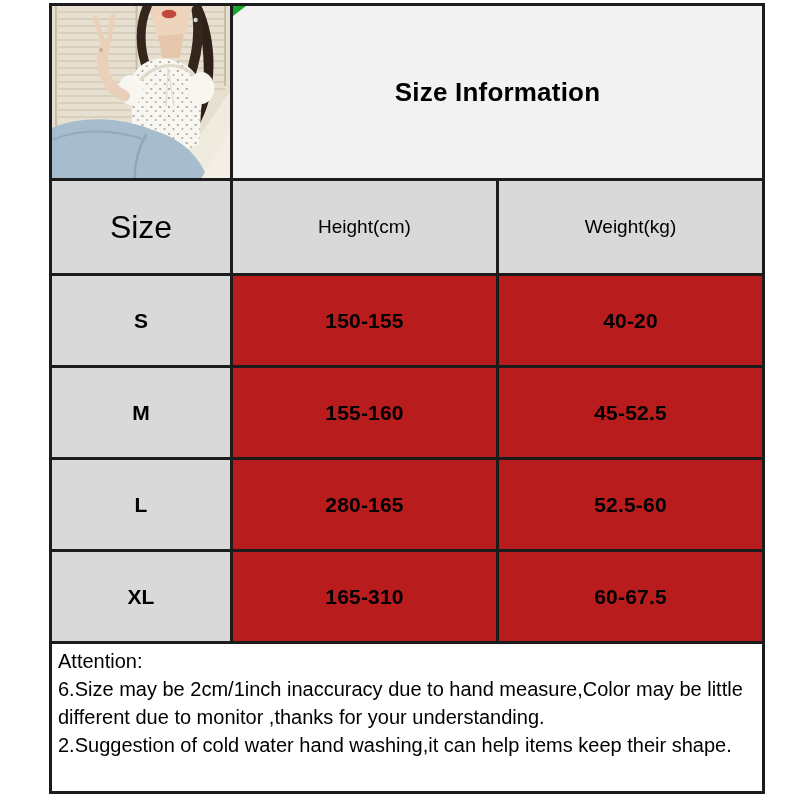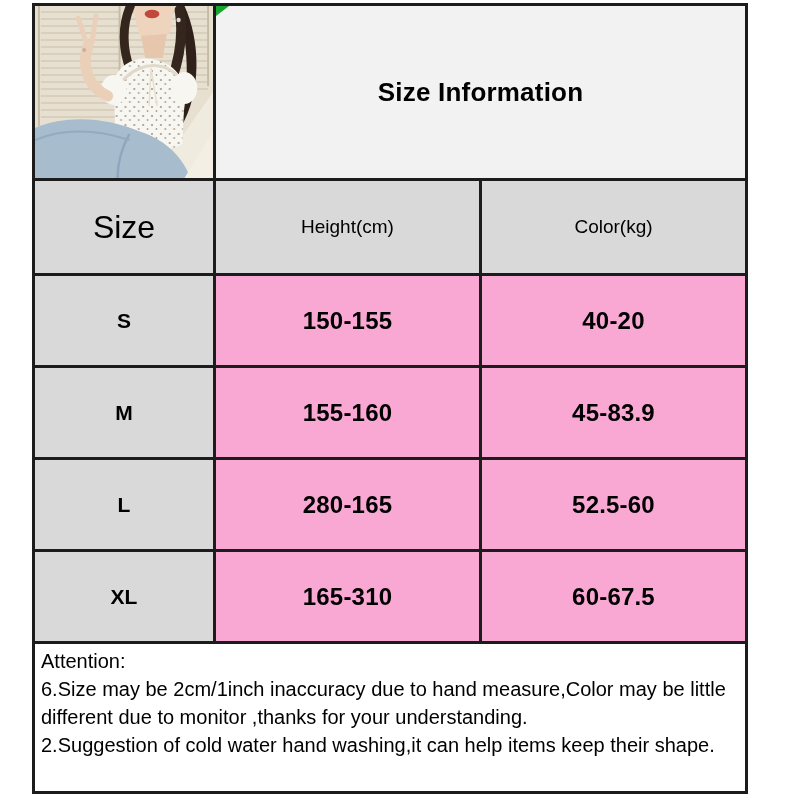--- a/index.html
+++ b/index.html
@@ -7,21 +7,21 @@
     padding: 0;
     background: #ffffff;
     width: 800px;
     height: 800px;
     font-family: "Liberation Sans", sans-serif;
     color: #000000;
     overflow: hidden;
   }
   .sheet {
     position: absolute;
-    left: 32px;
+    left: 49px;
     top: 3px;
     width: 580px;
   }
   table.size-chart {
     border-collapse: collapse;
     table-layout: fixed;
     width: 713px;
   }
   table.size-chart td, table.size-chart th {
     border: 3px solid #1c1c1c;
@@ -65,22 +65,22 @@
   }
   tr.head-row th.size-head { font-size: 32px; }
 
   tr.data-row { height: 92px; }
   tr.data-row td.size-label {
     background: #d9d9d9;
     font-weight: bold;
     font-size: 21px;
   }
   tr.data-row td.value {
-    background: #f9a8d4;
-    font-size: 24px;
+    background: #b91c1c;
+    font-size: 21px;
     font-weight: 600;
     letter-spacing: 0.2px;
   }
 
   .attention-cell {
     height: 144px;
     background: #ffffff;
     text-align: left !important;
     vertical-align: top !important;
     padding: 3px 8px 0 6px;
@@ -155,32 +155,32 @@
       </td>
       <td class="title-cell" colspan="2">
         <span class="corner-marker"></span>
         <span>Size Information</span>
       </td>
     </tr>
 
     <tr class="head-row">
       <th class="size-head">Size</th>
       <th>Height(cm)</th>
-      <th>Color(kg)</th>
+      <th>Weight(kg)</th>
     </tr>
 
     <tr class="data-row">
       <td class="size-label">S</td>
       <td class="value">150-155</td>
       <td class="value">40-20</td>
     </tr>
     <tr class="data-row">
       <td class="size-label">M</td>
       <td class="value">155-160</td>
-      <td class="value">45-83.9</td>
+      <td class="value">45-52.5</td>
     </tr>
     <tr class="data-row">
       <td class="size-label">L</td>
       <td class="value">280-165</td>
       <td class="value">52.5-60</td>
     </tr>
     <tr class="data-row">
       <td class="size-label">XL</td>
       <td class="value">165-310</td>
       <td class="value">60-67.5</td>

